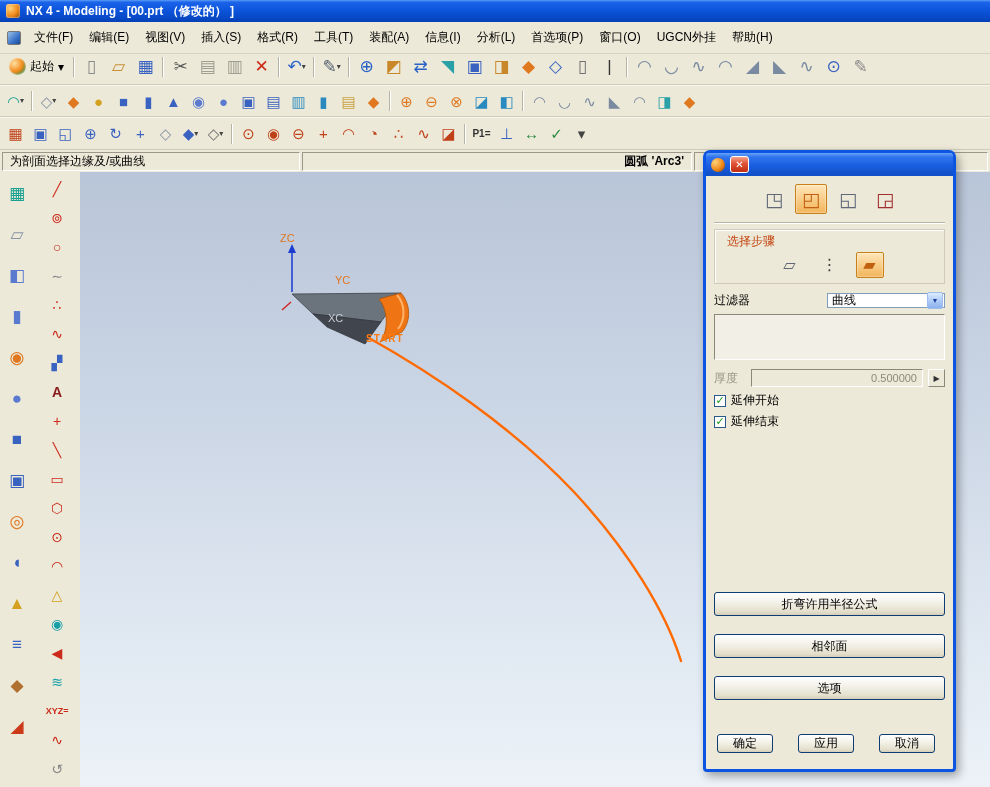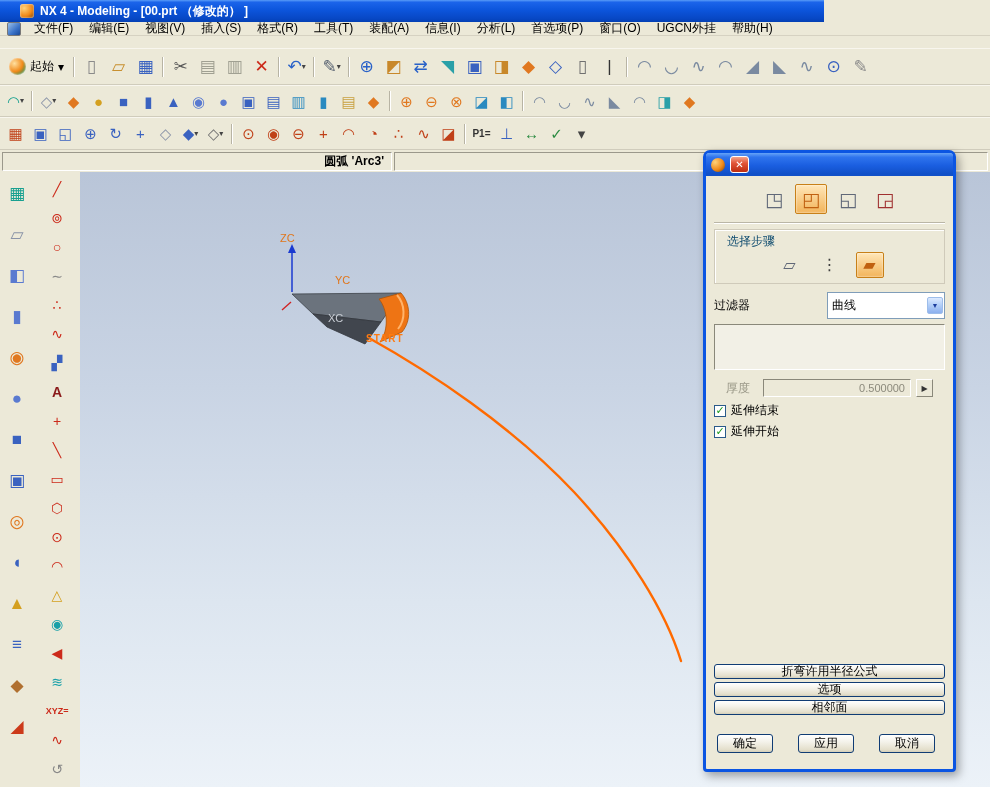--- a/index.html
+++ b/index.html
@@ -1,20 +1,20 @@
 <!DOCTYPE html>
 <html><head>
 <meta charset="utf-8">
 <style>
 *{box-sizing:border-box;margin:0;padding:0}
 html,body{width:990px;height:787px}
 body{position:relative;overflow:hidden;background:#ece9d8;font-family:"Liberation Sans","DejaVu Sans",sans-serif;font-size:12px;color:#000}
-.titlebar{position:absolute;left:0;top:0;width:824px;height:22px;display:flex;align-items:center;gap:6px;padding:0 20px;background:linear-gradient(180deg,#5a9cf8 0%,#1b64ea 10%,#0c55dc 45%,#0747c4 85%,#0340b4 100%);color:#fff;font-weight:700;z-index:5}
+.titlebar{position:absolute;left:0;top:0;width:990px;height:22px;display:flex;align-items:center;gap:6px;padding:0 6px;background:linear-gradient(180deg,#5a9cf8 0%,#1b64ea 10%,#0c55dc 45%,#0747c4 85%,#0340b4 100%);color:#fff;font-weight:700;z-index:5}
 .nx-app-icon{width:14px;height:14px;border-radius:3px;background:radial-gradient(circle at 30% 30%,#ffd27a,#f08a1a 55%,#7a3c00);box-shadow:inset 0 0 2px #fff;flex:0 0 14px}
-.menubar{position:absolute;left:0;top:22px;width:990px;height:14px;display:flex;align-items:center;background:#ece9d8;border-bottom:1px solid #d6d2c2;padding:0 2px;z-index:5}
+.menubar{position:absolute;left:0;top:22px;width:990px;height:32px;display:flex;align-items:center;background:#ece9d8;border-bottom:1px solid #d6d2c2;padding:0 2px;z-index:5}
 .menu-doc-icon{width:14px;height:14px;margin:0 5px;background:linear-gradient(135deg,#9ac0e8 0%,#3a72c8 60%,#1a4a98);border:1px solid #777;border-radius:2px;flex:0 0 14px}
 .menu-item{padding:3px 8px;white-space:nowrap}
 .tbrow{position:absolute;left:0;width:990px;display:flex;align-items:center;background:#ece9d8;border-top:1px solid #f8f6ee;border-bottom:1px solid #d0ccbc;padding:0 3px}
 .tb1{top:48px;height:37px}
 .tb2{top:85px;height:32px}
 .tb3{top:117px;height:33px}
 .ticons{display:flex;align-items:center;height:100%}
 .tbi{display:flex;align-items:center;justify-content:center;border:1px solid transparent;border-radius:2px}
 .tbi .g{line-height:1}
 .tbi .c{font-size:8px;color:#444;line-height:1}
@@ -43,37 +43,37 @@
 .dlg-icon{width:14px;height:14px;border-radius:50%;background:radial-gradient(circle at 30% 30%,#ffd27a,#f08a1a 55%,#7a3c00);flex:0 0 14px}
 .close-btn{width:19px;height:17px;border:1px solid #fff;border-radius:3px;background:linear-gradient(180deg,#f2a48c 0%,#e2573a 40%,#c03014 95%);color:#fff;font-size:10px;font-weight:700;display:flex;align-items:center;justify-content:center}
 .dlg-body{flex:1;display:flex;flex-direction:column;padding:4px 8px 6px;overflow:hidden}
 .dlg-icons{display:flex;justify-content:center;gap:5px;margin:4px 0 6px}
 .dicon{width:32px;height:30px;display:flex;align-items:center;justify-content:center;border:1px solid transparent;border-radius:2px}
 .dicon .g{font-size:19px;line-height:1}
 .dicon.selected{background:linear-gradient(180deg,#ffe6b8,#f2b45a);border:1px solid #c88018;box-shadow:inset 0 0 2px #fff}
 .dicon.small{width:28px;height:26px}.dicon.small .g{font-size:16px}
 .groove{height:2px;border-top:1px solid #bab6a6;border-bottom:1px solid #fff;margin:2px 0}
 .steps{border:1px solid #cfcaba;box-shadow:inset 1px 1px 0 #fff;padding:2px 6px 5px;margin:3px 0 5px}
-.steps .lbl{color:#0c4a6e;margin:1px 0 2px 6px}
+.steps .lbl{color:#c2410c;margin:1px 0 2px 6px}
 .step-icons{display:flex;justify-content:center;gap:12px}
 .filter-row{display:flex;align-items:center;margin:3px 0 5px}
 .filter-row .lbl{flex:1}
-.combo{display:flex;width:118px;height:27px;border:1px solid #7f9db9;background:#fff;align-items:center}
+.combo{display:flex;width:118px;height:15px;border:1px solid #7f9db9;background:#fff;align-items:center}
 .combo .val{flex:1;padding:0 4px;overflow:hidden}
 .combo .arrow{width:16px;height:17px;display:flex;align-items:center;justify-content:center;background:linear-gradient(180deg,#dceaff 0%,#b4d0f8 45%,#8cb0ee 100%);border:1px solid #9dbdea;border-radius:2px;color:#1c3e9e;font-size:7px;margin-right:1px}
 .listbox{height:46px;border:1px solid;border-color:#8a887a #fff #fff #8a887a;background:#f2f0e6;margin:0 0 6px}
 .cbrow{display:flex;align-items:center;gap:5px;height:17px;margin:2px 0}
 .cb{width:12px;height:12px;flex:0 0 12px;background:#fff;border:1px solid #2a5a8a;display:flex;align-items:center;justify-content:center;font-size:11px;font-weight:700;color:#18981a;line-height:1}
 .cb.checked::after{content:"✓"}
-.throw{display:flex;align-items:center;gap:5px;margin:3px 12px}
+.throw{display:flex;align-items:center;gap:5px;margin:3px 0}
 .thlabel{color:#9a9888;width:32px}
 .thfield{flex:1;height:18px;border:1px solid;border-color:#8a887a #fff #fff #8a887a;background:#ece9d8;color:#8c8a7c;display:flex;align-items:center;justify-content:flex-end;padding:0 5px;font-size:11px}
 .sbtn{width:17px;height:18px;border:1px solid;border-color:#fff #8a887a #8a887a #fff;background:#ece9d8;display:flex;align-items:center;justify-content:center;font-size:8px;color:#333}
 .spacer{flex:1}
-.xp-btn{height:15px;border:1px solid #103c74;border-radius:3px;background:linear-gradient(180deg,#fff 0%,#f4f2ea 40%,#e4dfcc 85%,#d4cfba 100%);display:flex;align-items:center;justify-content:center;width:100%;margin:3px 0;cursor:default}
+.xp-btn{height:24px;border:1px solid #103c74;border-radius:3px;background:linear-gradient(180deg,#fff 0%,#f4f2ea 40%,#e4dfcc 85%,#d4cfba 100%);display:flex;align-items:center;justify-content:center;width:100%;margin:18px 0;cursor:default}
 .footer{display:flex;justify-content:flex-end;gap:9px;margin:8px 2px 2px}
 .xp-btn.small{width:56px;flex:0 0 56px;margin:8px;height:19px}
 [data-name="xyz-expression-icon"] .g{font-size:9px;font-weight:700}
 [data-name="p1-expression-icon"] .g{font-size:10px;font-weight:700}
 [data-name="text-curve-icon"] .g{font-weight:700}
 </style>
 </head>
 <body>
 
 <div class="titlebar" data-name="window-titlebar">
@@ -437,20 +437,23 @@
         <span class="c"></span>
       </div>
       <div class="tbi" data-name="more-options-caret">
         <span class="g" style="color: rgb(68, 68, 68);">▾</span>
         <span class="c"></span>
       </div>
   </div>
 </div>
 
 <div class="promptbar" data-name="prompt-bar">
+  <div class="pcell left" data-name="prompt-status-cell">
+      <span data-name="prompt-status">为剖面选择边缘及/或曲线</span>
+    </div>
   <div class="pcell mid" data-name="prompt-selection-cell">
       <span data-name="prompt-selection">圆弧 'Arc3'</span>
     </div>
   <div class="pcell rest" data-name="prompt-extra-cell"></div>
 </div>
 
 <div class="leftbar" data-name="left-toolbar">
   <div class="lcol lcol1" data-name="feature-toolbar-column">
     <div class="tbi" data-name="sketch-task-icon">
         <span class="g" style="color: rgb(24, 160, 144);">▦</span>
@@ -624,38 +627,38 @@
     <div class="listbox" data-name="edge-list-box"></div>
     <div class="throw" data-name="thickness-row">
       <span class="thlabel" data-name="thickness-label">厚度</span>
       <div class="thfield" data-name="thickness-field">
           <span>0.500000</span>
         </div>
       <div class="sbtn" data-name="thickness-expand-button">
           <span data-name="right-arrow-icon">▶</span>
         </div>
     </div>
+    <div class="cbrow" data-name="extend-start-checkbox">
+      <span class="cb checked" data-name="checkbox-box-icon"></span>
+      <span data-name="checkbox-label">延伸开始</span>
+    </div>
     <div class="cbrow" data-name="extend-end-checkbox">
       <span class="cb checked" data-name="checkbox-box-icon"></span>
       <span data-name="checkbox-label">延伸结束</span>
-    </div>
-    <div class="cbrow" data-name="extend-start-checkbox">
-      <span class="cb checked" data-name="checkbox-box-icon"></span>
-      <span data-name="checkbox-label">延伸开始</span>
     </div>
     <div class="spacer" data-name="dialog-spacer"></div>
     <div data-name="action-buttons">
       <div class="xp-btn" data-name="bend-formula-button">
           <span>折弯许用半径公式</span>
         </div>
+        <div class="xp-btn" data-name="adjacent-faces-button">
+          <span>相邻面</span>
+        </div>
         <div class="xp-btn" data-name="options-button">
           <span>选项</span>
-        </div>
-        <div class="xp-btn" data-name="adjacent-faces-button">
-          <span>相邻面</span>
         </div>
     </div>
     <div class="footer" data-name="dialog-footer">
       <div class="xp-btn small" data-name="ok-button">
           <span>确定</span>
         </div>
         <div class="xp-btn small" data-name="apply-button">
           <span>应用</span>
         </div>
         <div class="xp-btn small" data-name="cancel-button">

